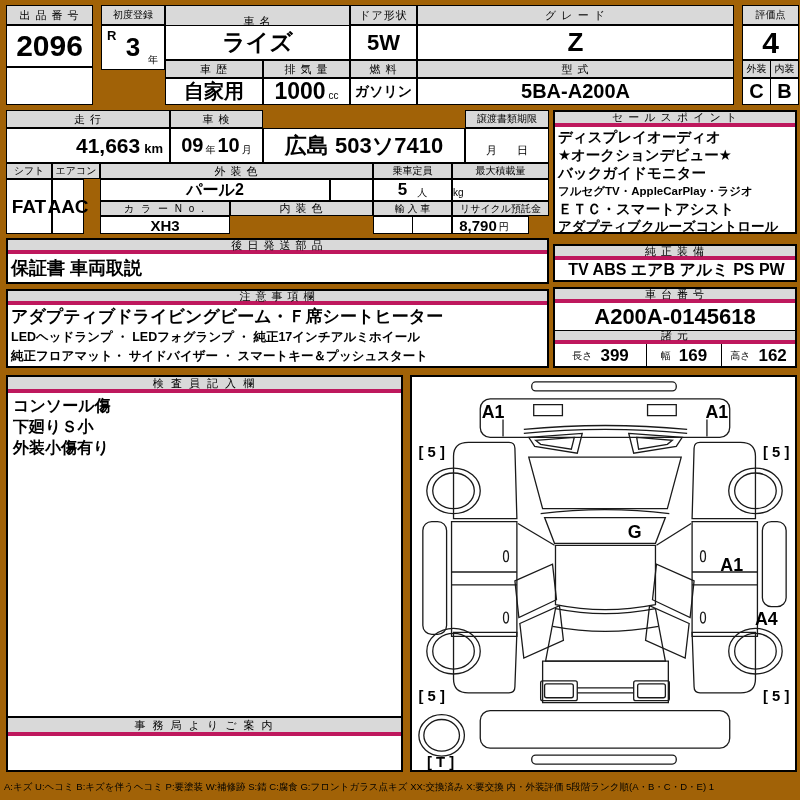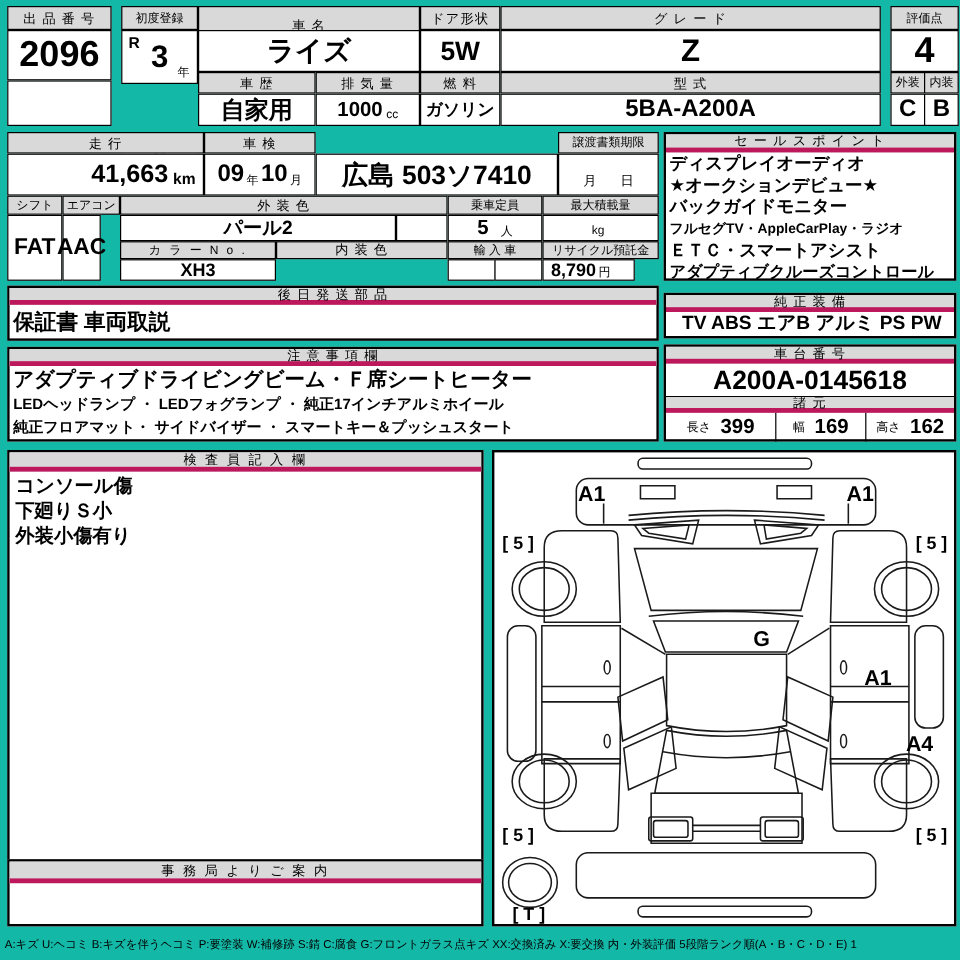--- a/index.html
+++ b/index.html
@@ -1,16 +1,16 @@
 <!DOCTYPE html>
 <html><head>
 <meta charset="utf-8">
 <style>
   html,body{margin:0;padding:0;background:#fff;}
-  #sheet{position:relative;width:800px;height:800px;background:#14b8a6;
+  #sheet{position:relative;width:800px;height:800px;background:#a16207;
          font-family:"Liberation Sans","DejaVu Sans",sans-serif;color:#000;overflow:hidden;}
   .c{position:absolute;box-sizing:border-box;border:1px solid #000;background:#fff;}
   .h{background:#d9d9d9;display:flex;align-items:center;justify-content:center;
      font-size:11px;letter-spacing:1px;white-space:nowrap;}
   .s{font-size:10px;letter-spacing:0;}
   .v{display:flex;align-items:center;justify-content:center;font-weight:bold;white-space:nowrap;}
   .box{position:absolute;box-sizing:border-box;border:2px solid #000;background:#fff;}
   .bh{background:#d9d9d9;border-bottom:4px solid #be185d;display:flex;align-items:center;
       justify-content:center;font-size:11px;letter-spacing:1px;box-sizing:border-box;}
   .unit{font-weight:normal;}
@@ -43,21 +43,21 @@
     <span class="unit" style="position:absolute;right:8px;bottom:4px;font-size:10px">月</span>
   </div>
 
   <div class="c h" style="left:165px;top:5px;width:185px;height:32px">車  名</div>
   <div class="c v" style="left:165px;top:25px;width:185px;height:35px;font-size:23px">ライズ</div>
   <div class="c h" style="left:165px;top:60px;width:98px;height:18px">車 歴</div>
   <div class="c v" style="left:165px;top:78px;width:98px;height:27px;font-size:20px">自家用</div>
 
   <div class="c h" style="left:263px;top:60px;width:87px;height:18px">排 気 量</div>
   <div class="c v" style="left:263px;top:78px;width:87px;height:27px">
-    <span style="font-size:17px">1000</span>
+    <span style="font-size:23px">1000</span>
     <span class="unit" style="font-size:10px;margin-left:3px;margin-top:8px">cc</span>
   </div>
 
   <div class="c h" style="left:350px;top:5px;width:67px;height:20px">ドア形状</div>
   <div class="c v" style="left:350px;top:25px;width:67px;height:35px;font-size:22px">5W</div>
   <div class="c h" style="left:350px;top:60px;width:67px;height:18px">燃 料</div>
   <div class="c v" style="left:350px;top:78px;width:67px;height:27px;font-size:14px">ガソリン</div>
 
   <div class="c h" style="left:417px;top:5px;width:317px;height:20px">グ レ ー ド</div>
   <div class="c v" style="left:417px;top:25px;width:317px;height:35px;font-size:26px">Z</div>
@@ -97,21 +97,21 @@
 
   <div class="c h" style="left:100px;top:163px;width:273px;height:16px">外 装 色</div>
   <div class="c v" style="left:100px;top:179px;width:230px;height:22px;font-size:16px">パール2</div>
   <div class="c" style="left:330px;top:179px;width:43px;height:22px"></div>
   <div class="c h s" style="left:373px;top:163px;width:79px;height:16px">乗車定員</div>
   <div class="c v" style="left:373px;top:179px;width:79px;height:22px">
     <span style="font-size:17px">5</span>
     <span class="unit" style="font-size:10px;margin:6px 0 0 10px">人</span>
   </div>
   <div class="c h s" style="left:452px;top:163px;width:97px;height:16px">最大積載量</div>
-  <div class="c v" style="left:452px;top:179px;width:97px;height:22px;justify-content:center;align-items:flex-end;padding:18px 4px 2px 0;font-weight:normal;font-size:10px">
+  <div class="c v" style="left:452px;top:179px;width:97px;height:22px;justify-content:flex-start;align-items:flex-end;padding:18px 4px 2px 0;font-weight:normal;font-size:10px">
     <span>kg</span>
   </div>
 
   <div class="c h s" style="left:100px;top:201px;width:130px;height:15px;letter-spacing:2px">カ ラ ー N o .</div>
   <div class="c v" style="left:100px;top:216px;width:130px;height:18px;font-size:15px">XH3</div>
   <div class="c h" style="left:230px;top:201px;width:143px;height:15px">内 装 色</div>
   <div class="c v rel" style="left:230px;top:216px;width:143px;height:18px;font-size:14px">
     <span>クロ</span>
     <span class="unit" style="position:absolute;right:5px;bottom:2px;font-size:10px">系</span>
   </div>

